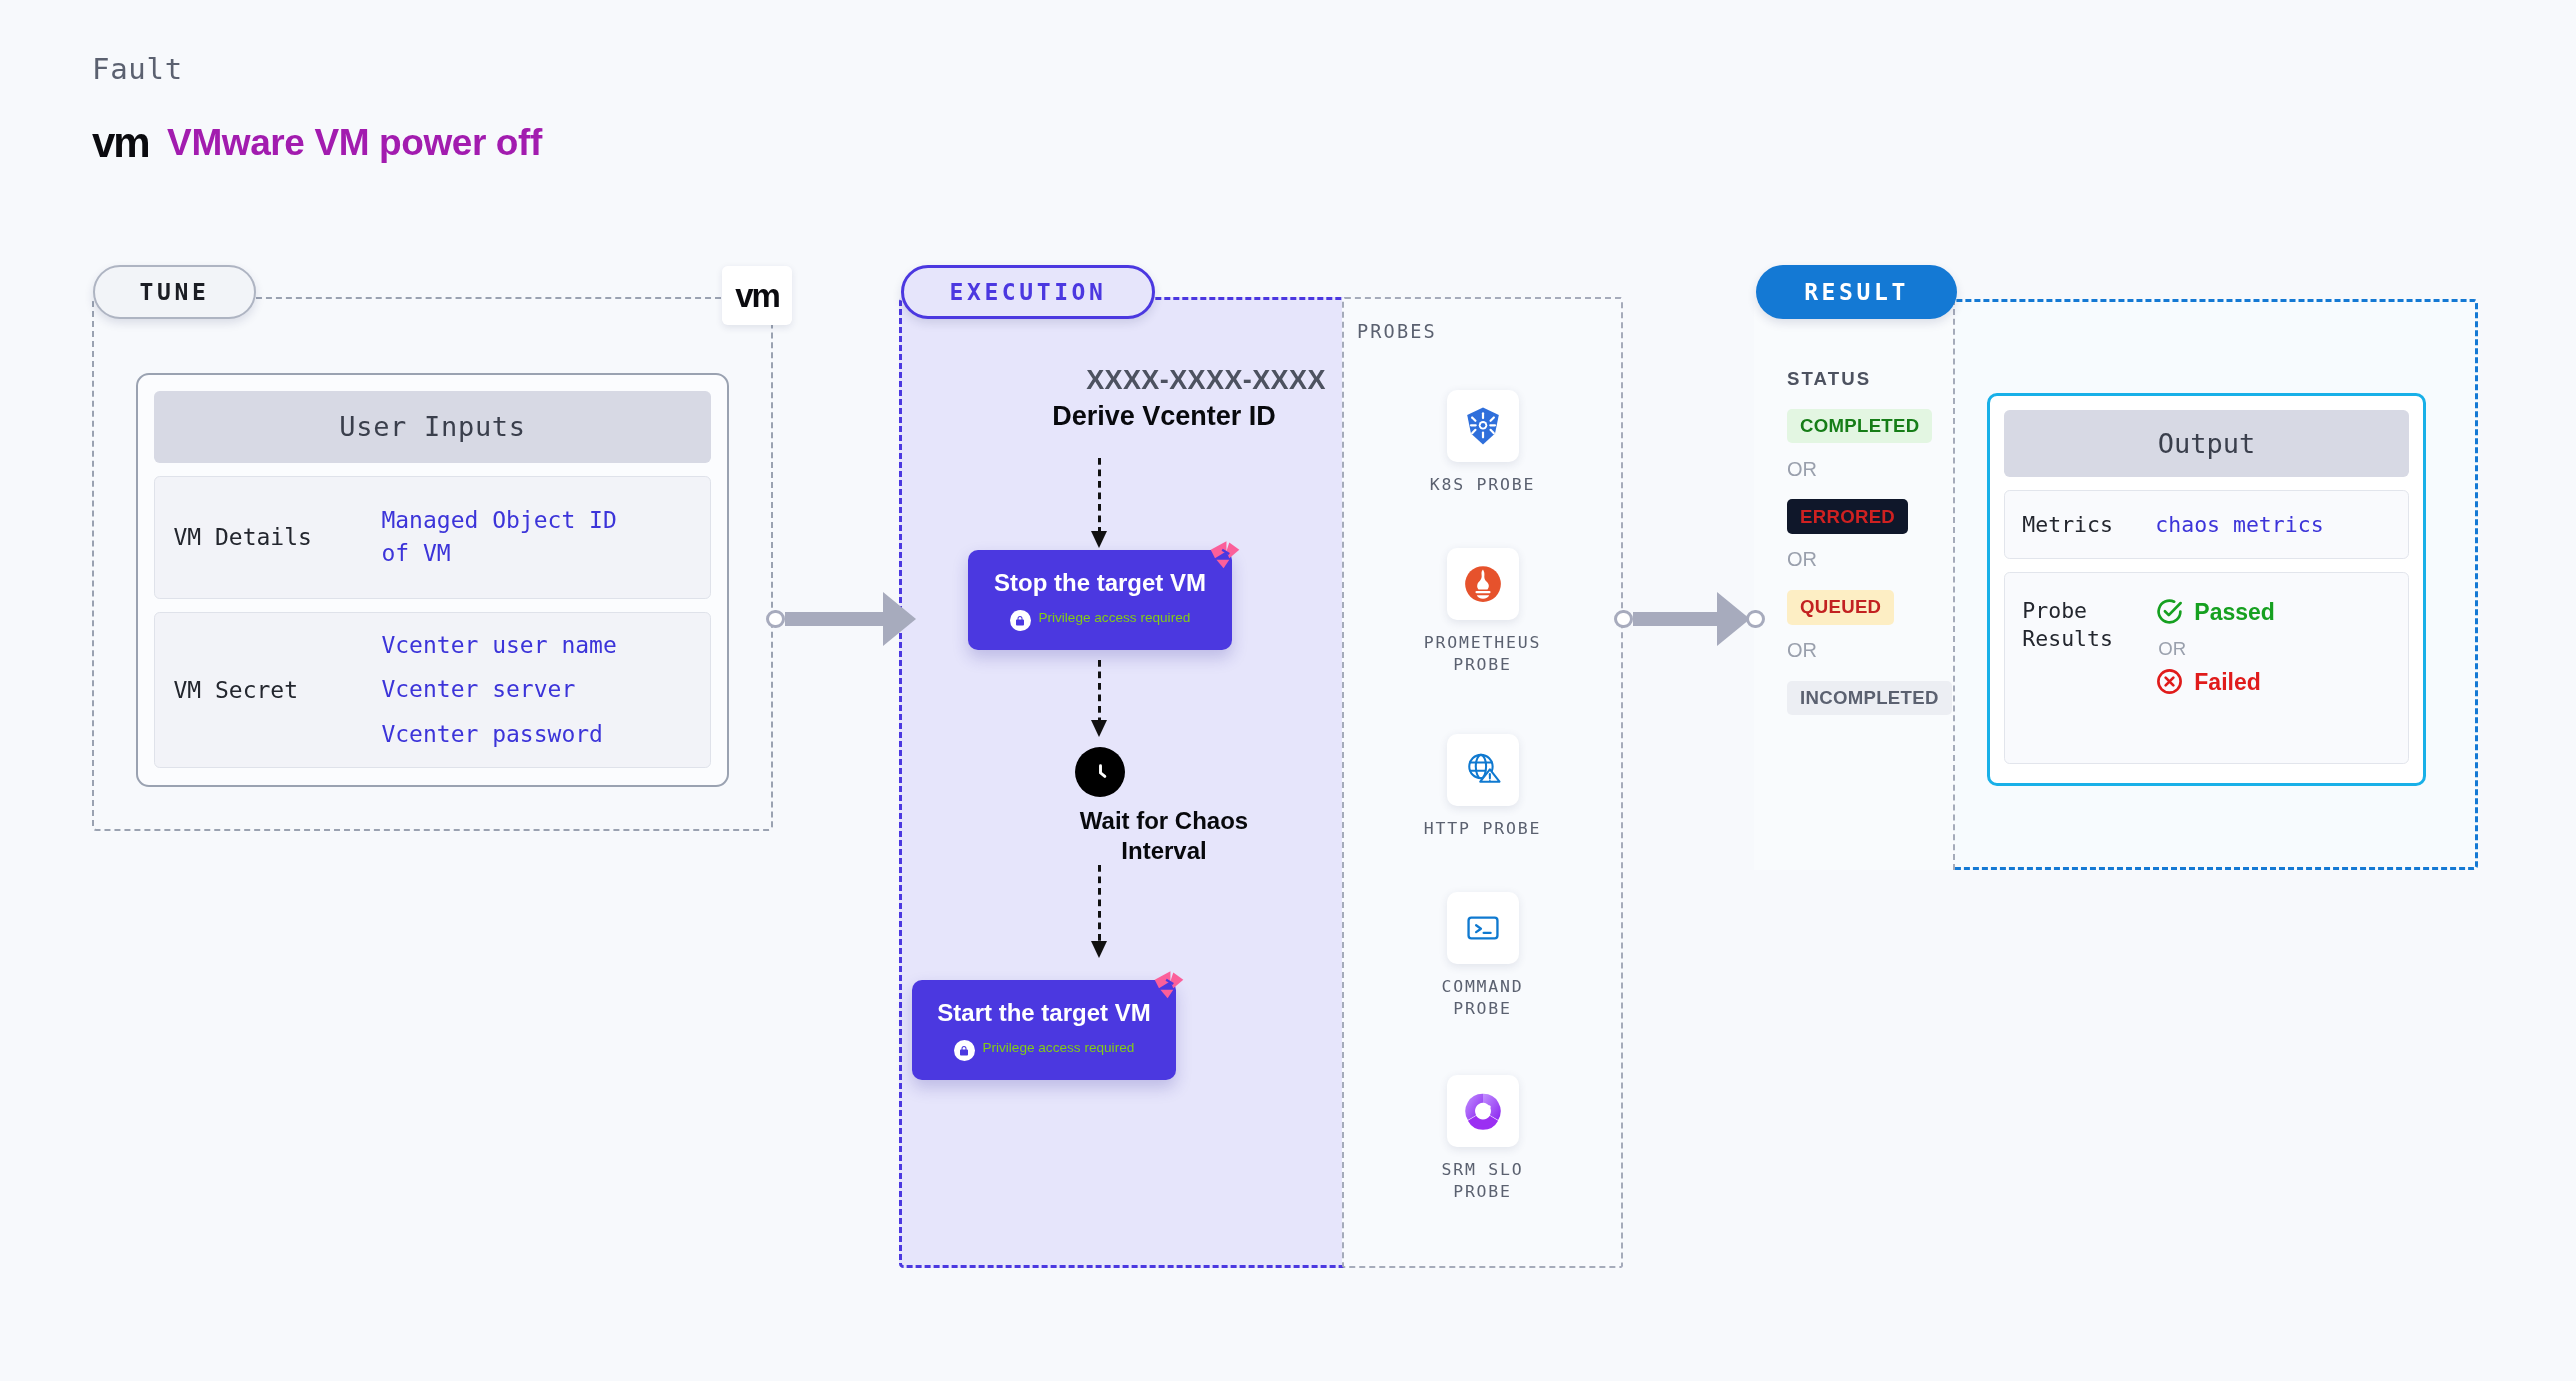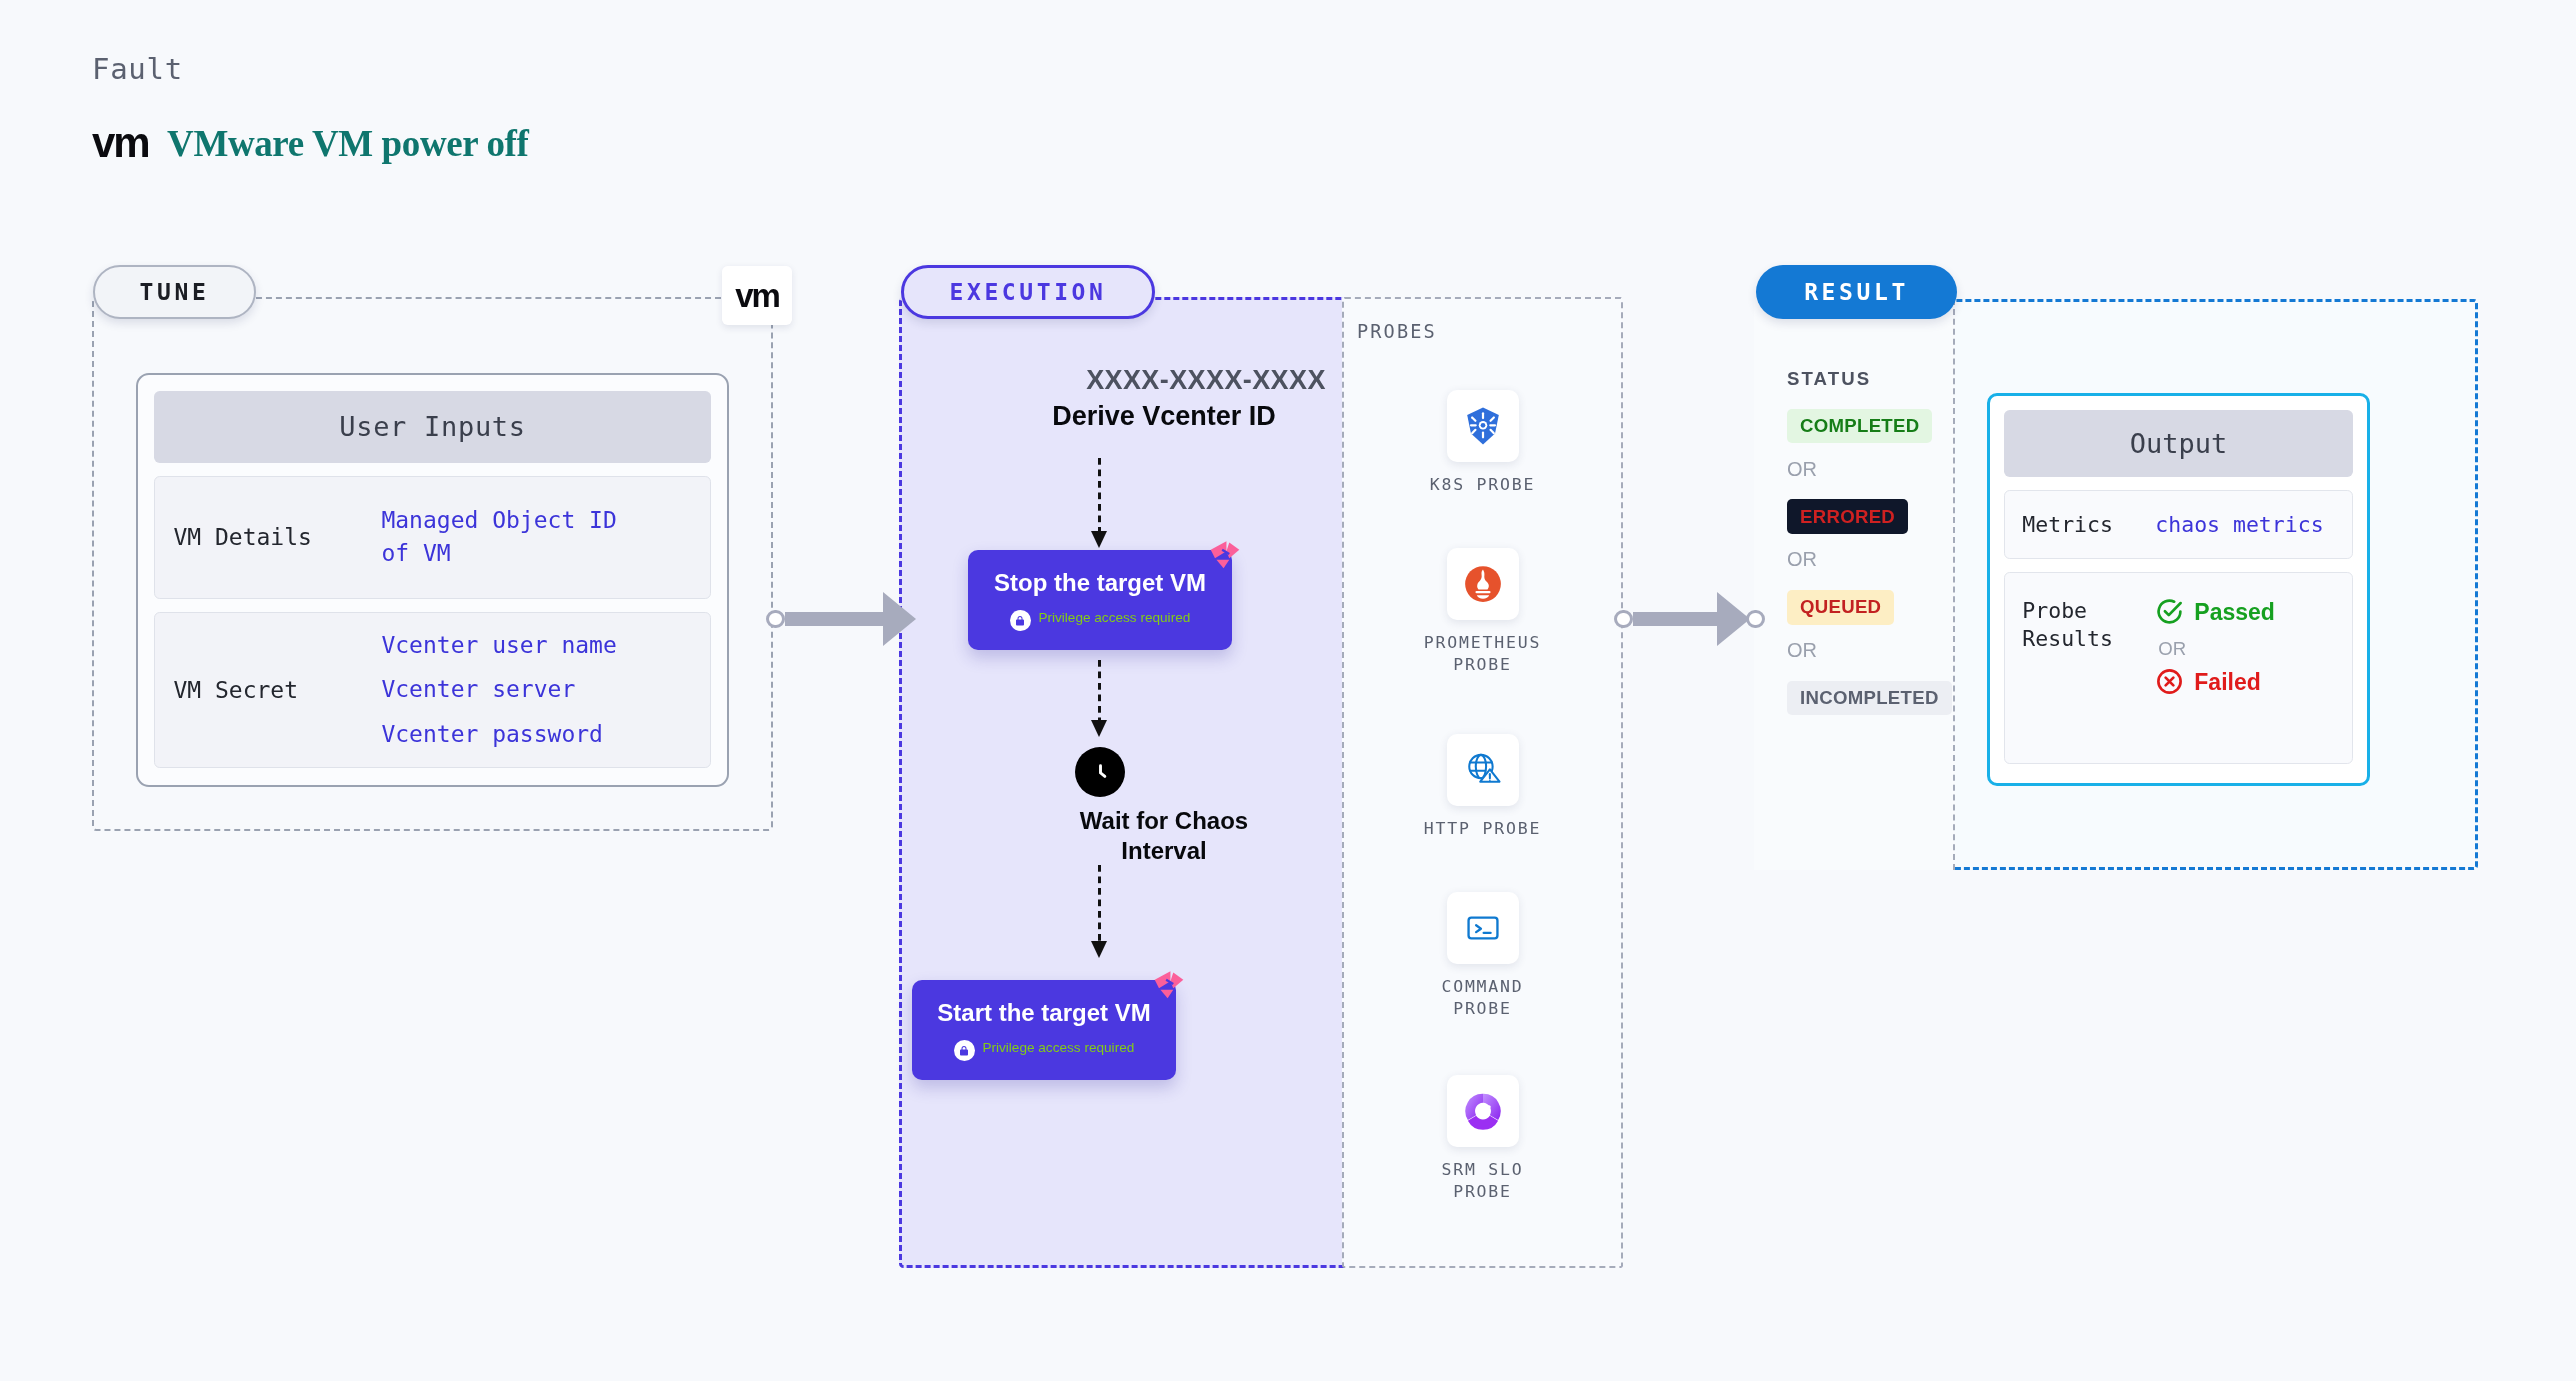--- a/index.html
+++ b/index.html
@@ -20,23 +20,22 @@
   .title-row {
     position: absolute; left: 92px; top: 119px;
     display: flex; align-items: center; gap: 18.6px;
   }
   .vm-logo-text {
     font-family: "Liberation Sans", sans-serif;
     font-size: 42px; font-weight: 700; color: #0b0b0f;
     letter-spacing: -2.1px;
   }
   .title-text {
-    font-size: 37px; font-weight: 700; color: #0f766e;
+    font-size: 37px; font-weight: 700; color: #a21caf;
     letter-spacing: -0.4px;
-    font-family: Liberation Serif, serif;
   }
 
   
   .panel { position: absolute; }
   .tag {
     position: absolute; display: flex; align-items: center; justify-content: center;
     border-radius: 716px; z-index: 12;
     font-family: "DejaVu Sans Mono", monospace;
     font-weight: 700; letter-spacing: 3.6px;
     box-shadow: 0 4.3px 10px rgba(30,40,90,.13);
@@ -205,21 +204,21 @@
     font-size: 18.6px; font-weight: 700; color: #4d5260; letter-spacing: 2.1px;
   }
   .status-chip {
     display: inline-block; margin-top: 18.6px; padding: 6.4px 13px;
     border-radius: 5px; font-size: 18.6px; font-weight: 700; letter-spacing: 0.3px;
   }
   .status-or {
     margin-top: 14.3px; font-size: 20px; color: #9aa0ad;
   }
   #output-card {
-    position: absolute; left: 1987px; top: 393px; width: 383px; height: 393px;
+    position: absolute; left: 1987px; top: 393px; width: 439px; height: 393px;
     background: #ffffff; border: 3.6px solid #18b0e8; border-radius: 10px;
     padding: 14.3px;
   }
   .out-header {
     height: 67px; background: #d7d9e4; border-radius: 5.7px;
     display: flex; align-items: center; justify-content: center;
     font-family: "DejaVu Sans Mono", monospace;
     font-size: 27px; color: #3a3f4c;
   }
   .out-row {

